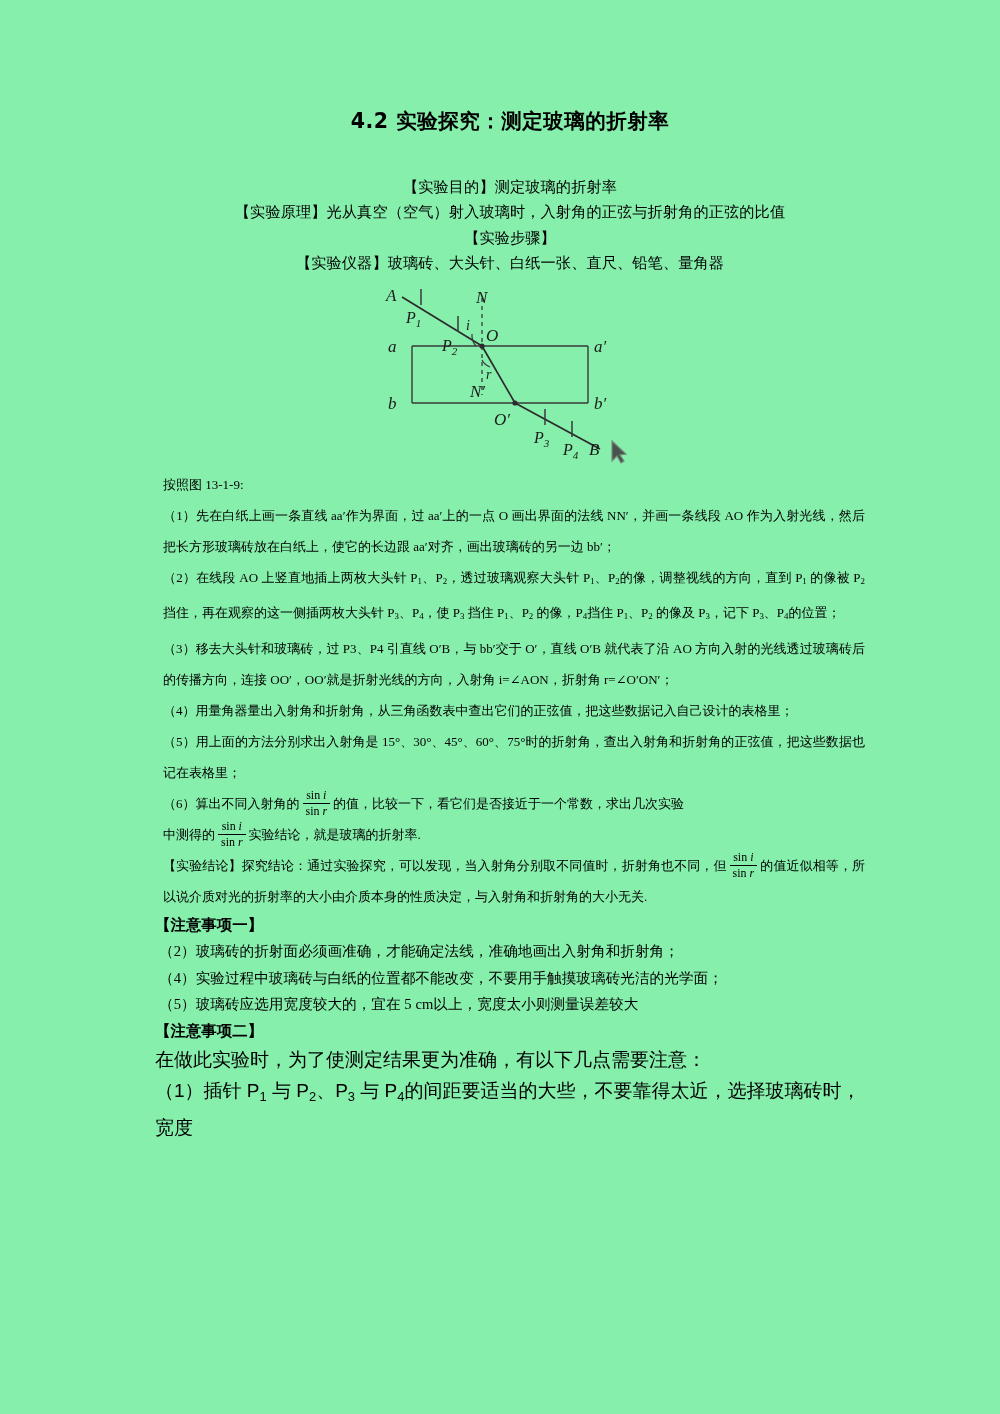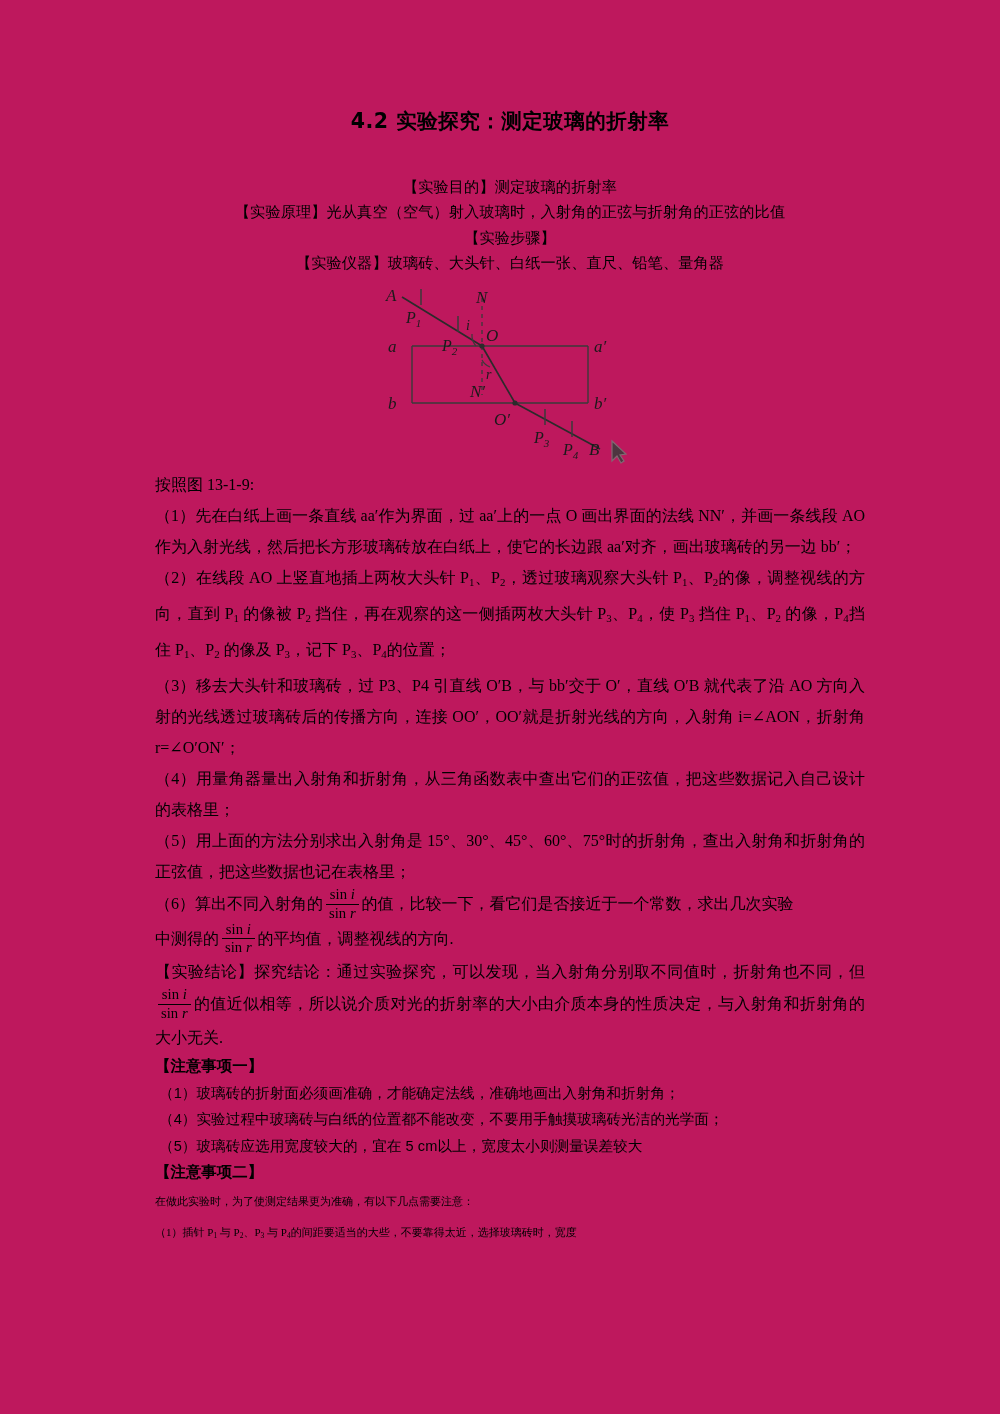--- a/index.html
+++ b/index.html
@@ -13,21 +13,21 @@
     position: relative;
     font-family: "Liberation Serif", "DejaVu Serif", serif;
     color: #000000;
     overflow: hidden;
   }
   .page {
     position: absolute;
     left: 0; top: 0;
     width: 1000px;
     height: 1414px;
-    background: #be185d;
+    background: #86efac;
   }
   .content {
     position: absolute;
     left: 155px;
     top: 108px;
     width: 710px;
   }
 
   
   .doc-title {
@@ -59,24 +59,25 @@
   .figure {
     width: 260px;
     height: 182px;
     position: relative;
   }
   .figure svg { display: block; }
 
   
   .body-serif {
     font-family: "Liberation Serif", "DejaVu Serif", serif;
-    font-size: 16px;
+    font-size: 13px;
     line-height: 31px;
     text-align: justify;
     text-justify: inter-ideograph;
+    margin-left: 8px;
   }
   .body-serif p {
     margin: 0;
   }
   sub {
     font-size: 0.68em;
     vertical-align: -0.28em;
   }
 
   
@@ -95,35 +96,35 @@
   .frac .den {
     display: block;
     border-top: 1.3px solid #000;
     padding: 1px 3px 0 3px;
     text-align: right;
   }
   .frac .v { font-style: italic; font-family: "Liberation Serif", serif; }
 
   
   .notes-sans {
-    font-family: Liberation Sans, sans-serif;
+    font-family: Liberation Serif, serif;
     font-size: 14.6px;
     line-height: 26.5px;
     letter-spacing: 0.05px;
   }
   .notes-sans p { margin: 0; white-space: nowrap; }
   .notes-head {
     font-weight: bold;
     font-size: 15.4px;
   }
   .note-item { padding-left: 4px; }
 
   .tail-serif {
-    font-family: Liberation Serif, serif;
-    font-size: 11px;
+    font-family: Liberation Sans, sans-serif;
+    font-size: 19px;
     line-height: 31px;
   }
   .tail-serif p { margin: 0; }
 </style>
 </head>
 <body>
 
 <div class="page">
   <div class="content">
 
@@ -207,28 +208,28 @@
       <p>（1）先在白纸上画一条直线 aa′作为界面，过 aa′上的一点 O 画出界面的法线 NN′，并画一条线段 AO 作为入射光线，然后把长方形玻璃砖放在白纸上，使它的长边跟 aa′对齐，画出玻璃砖的另一边 bb′；</p>
 
       <p><span>（2）在线段 AO 上竖直地插上两枚大头针 P</span><sub>1</sub><span>、P</span><sub>2</sub><span>，透过玻璃观察大头针 P</span><sub>1</sub><span>、P</span><sub>2</sub><span>的像，调整视线的方向，直到 P</span><sub>1</sub><span> 的像被 P</span><sub>2</sub><span> 挡住，再在观察的这一侧插两枚大头针 P</span><sub>3</sub><span>、P</span><sub>4</sub><span>，使 P</span><sub>3</sub><span> 挡住 P</span><sub>1</sub><span>、P</span><sub>2</sub><span> 的像，P</span><sub>4</sub><span>挡住 P</span><sub>1</sub><span>、P</span><sub>2</sub><span> 的像及 P</span><sub>3</sub><span>，记下 P</span><sub>3</sub><span>、P</span><sub>4</sub><span>的位置；</span></p>
 
       <p>（3）移去大头针和玻璃砖，过 P3、P4 引直线 O′B，与 bb′交于 O′，直线 O′B 就代表了沿 AO 方向入射的光线透过玻璃砖后的传播方向，连接 OO′，OO′就是折射光线的方向，入射角 i=∠AON，折射角 r=∠O′ON′；</p>
       <p>（4）用量角器量出入射角和折射角，从三角函数表中查出它们的正弦值，把这些数据记入自己设计的表格里；</p>
       <p>（5）用上面的方法分别求出入射角是 15°、30°、45°、60°、75°时的折射角，查出入射角和折射角的正弦值，把这些数据也记在表格里；</p>
 
       <p><span>（6）算出不同入射角的</span><span class="frac"><span class="num"><span>sin</span> <span class="v">i</span></span><span class="den"><span>sin</span> <span class="v">r</span></span></span><span>的值，比较一下，看它们是否接近于一个常数，求出几次实验</span></p>
 
-      <p><span>中测得的</span><span class="frac"><span class="num"><span>sin</span> <span class="v">i</span></span><span class="den"><span>sin</span> <span class="v">r</span></span></span><span>的平均值，调整视线的方向.</span></p>
+      <p><span>中测得的</span><span class="frac"><span class="num"><span>sin</span> <span class="v">i</span></span><span class="den"><span>sin</span> <span class="v">r</span></span></span><span>实验结论，就是玻璃的折射率.</span></p>
 
       <p><span>【实验结论】</span><span>探究结论：通过实验探究，可以发现，当入射角分别取不同值时，折射角也不同，但</span><span class="frac"><span class="num"><span>sin</span> <span class="v">i</span></span><span class="den"><span>sin</span> <span class="v">r</span></span></span><span>的值近似相等，所以说介质对光的折射率的大小由介质本身的性质决定，与入射角和折射角的大小无关.</span></p>
     </div>
 
     <div class="notes-sans">
       <p class="notes-head">【注意事项一】</p>
-      <p class="note-item">（1）玻璃砖的折射面必须画准确，才能确定法线，准确地画出入射角和折射角；</p>
+      <p class="note-item">（2）玻璃砖的折射面必须画准确，才能确定法线，准确地画出入射角和折射角；</p>
       <p class="note-item">（4）实验过程中玻璃砖与白纸的位置都不能改变，不要用手触摸玻璃砖光洁的光学面；</p>
       <p class="note-item">（5）玻璃砖应选用宽度较大的，宜在 5 cm以上，宽度太小则测量误差较大</p>
       <p class="notes-head">【注意事项二】</p>
     </div>
 
     <div class="tail-serif">
       <p>在做此实验时，为了使测定结果更为准确，有以下几点需要注意：</p>
       <p><span>（1）插针 P</span><sub>1</sub><span> 与 P</span><sub>2</sub><span>、P</span><sub>3</sub><span> 与 P</span><sub>4</sub><span>的间距要适当的大些，不要靠得太近，选择玻璃砖时，宽度</span></p>
     </div>
 

